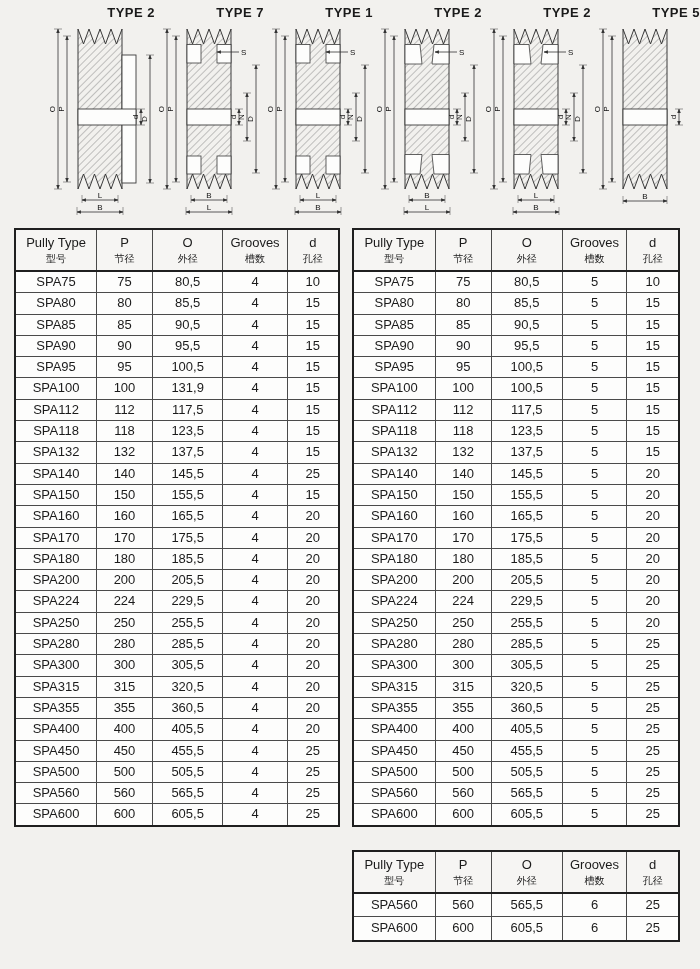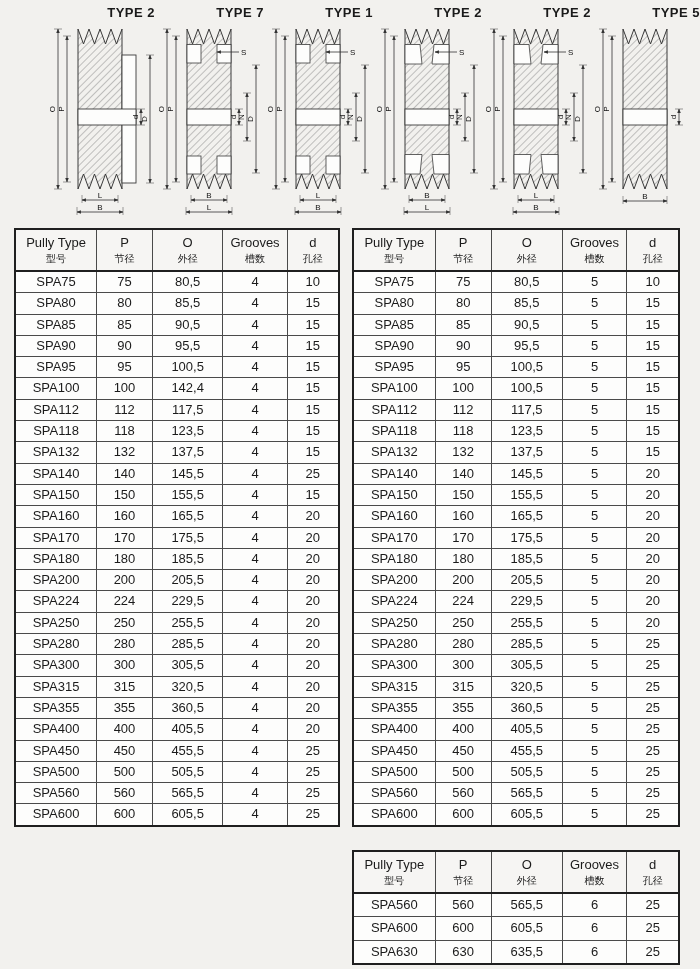--- a/index.html
+++ b/index.html
@@ -365,21 +365,21 @@
           <tr>
             <td>SPA95</td>
             <td>95</td>
             <td>100,5</td>
             <td>4</td>
             <td>15</td>
           </tr>
           <tr>
             <td>SPA100</td>
             <td>100</td>
-            <td>142,4</td>
+            <td>131,9</td>
             <td>4</td>
             <td>15</td>
           </tr>
           <tr>
             <td>SPA112</td>
             <td>112</td>
             <td>117,5</td>
             <td>4</td>
             <td>15</td>
           </tr>
@@ -781,23 +781,16 @@
             <td>6</td>
             <td>25</td>
           </tr>
           <tr>
             <td>SPA600</td>
             <td>600</td>
             <td>605,5</td>
             <td>6</td>
             <td>25</td>
           </tr>
-          <tr>
-            <td>SPA630</td>
-            <td>630</td>
-            <td>635,5</td>
-            <td>6</td>
-            <td>25</td>
-          </tr>
         </tbody>
     </table>
   </div>
 </div>
 
 </body></html>

